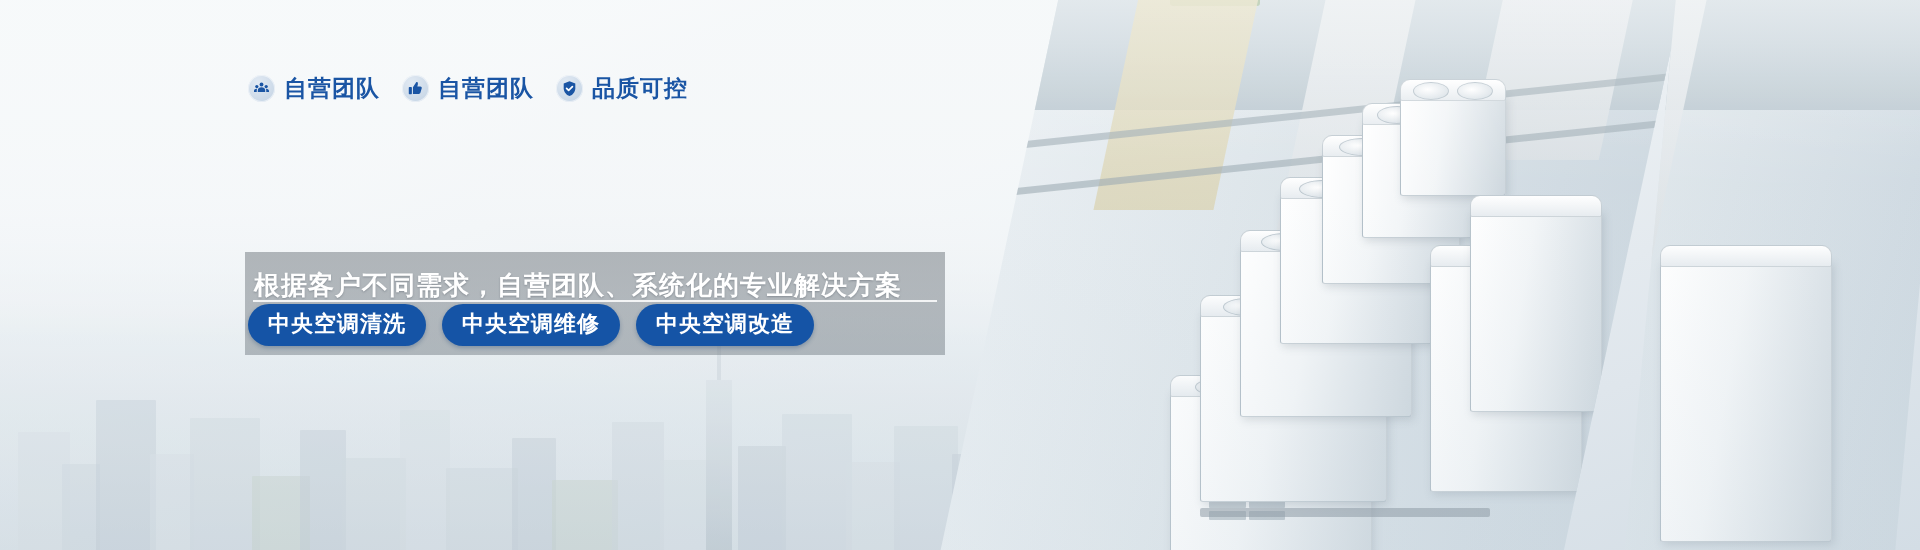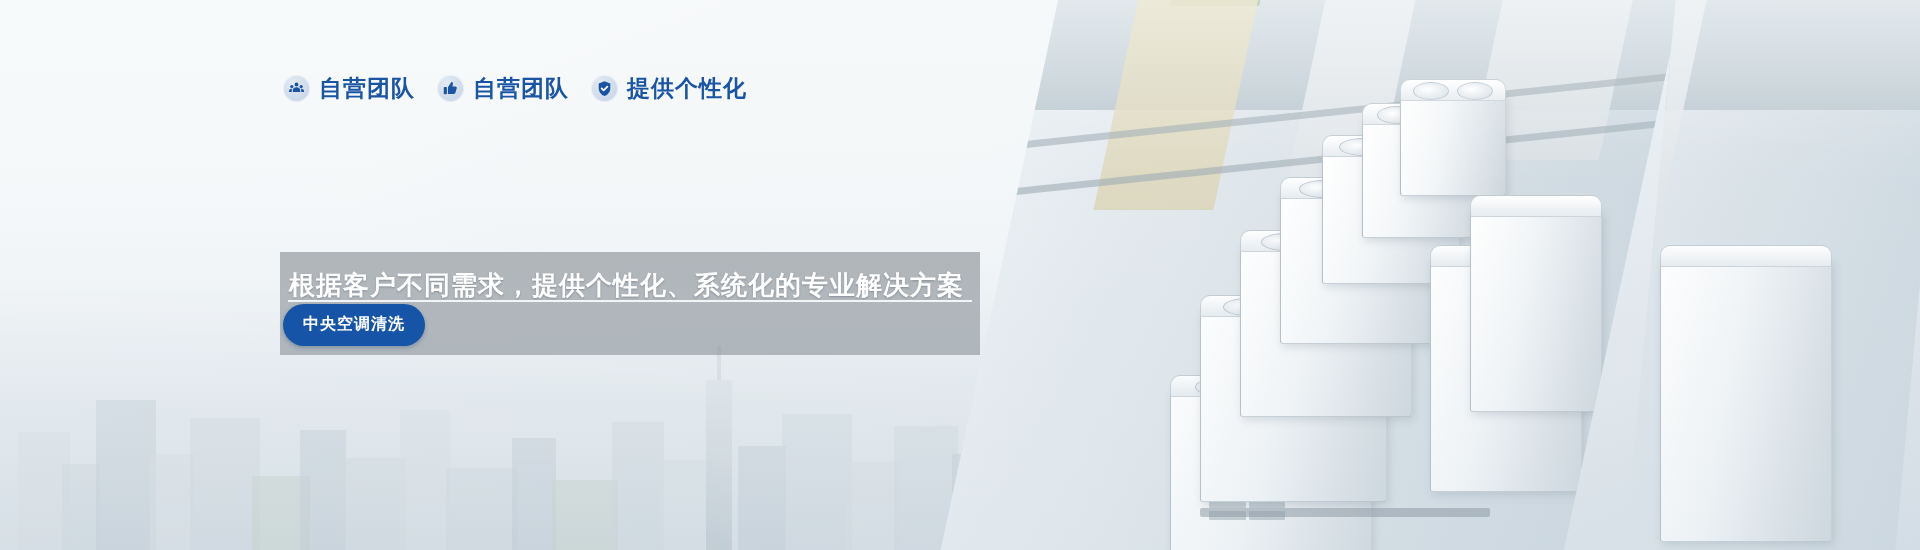--- a/index.html
+++ b/index.html
@@ -105,21 +105,21 @@
   .grille i{display:block;height:9px;background:#8e9ea9;opacity:.55;border-radius:1px;}
   .base{
     position:absolute;height:9px;background:#7f8d97;opacity:.55;border-radius:2px;
   }
   .ph-fog{
     position:absolute;inset:0;
     background:linear-gradient(180deg,rgba(255,255,255,.34),rgba(255,255,255,.06) 35%,rgba(210,222,230,.22) 100%);
   }
 
   
-  .content{position:absolute;left:0;top:0;width:980px;height:550px;margin-left:35px;}
+  .content{position:absolute;left:0;top:0;width:980px;height:550px;}
 
   .features{
     position:absolute;left:248px;top:73px;display:flex;align-items:center;gap:22px;
   }
   .feature{display:flex;align-items:center;gap:9px;}
   .fbadge{
     width:27px;height:27px;border-radius:50%;
     background:radial-gradient(circle at 36% 30%,#e2eaf3,#cbd9e8 70%,#bccee0);
     display:flex;align-items:center;justify-content:center;flex:0 0 auto;
     box-shadow:inset 0 0 0 1px rgba(255,255,255,.55);
@@ -149,21 +149,21 @@
   .divider{
     position:absolute;left:253px;top:300px;width:684px;height:2px;
     background:rgba(255,255,255,.85);
   }
 
   .pills{
     position:absolute;left:248px;top:304px;display:flex;align-items:center;gap:16px;
   }
   .pill{
     background:#1554a6;color:#ffffff;border:none;
-    font-family:inherit;font-size:16px;font-weight:bold;letter-spacing:1px;
+    font-family:inherit;font-size:22px;font-weight:bold;letter-spacing:1px;
     padding:6px 20px 8px;border-radius:22px;white-space:nowrap;cursor:pointer;
     box-shadow:0 2px 4px rgba(20,60,110,.30);line-height:28px;
   }
 </style>
 </head>
 <body>
 
 <div class="banner">
 
   <div class="city">
@@ -317,28 +317,30 @@
         <span class="flabel">自营团队</span>
       </div>
 
       <div class="feature">
         <span class="fbadge">
           <svg width="17" height="17" viewBox="0 0 24 24" aria-hidden="true">
             <path d="M12 1.8 3.8 5v6.6c0 5 3.5 9.6 8.2 10.9 4.7-1.3 8.2-5.9 8.2-10.9V5z" fill="#1a55a4"></path>
             <path d="M7.9 11.8l2.9 2.9 5.3-5.3" fill="none" stroke="#ffffff" stroke-width="2.4" stroke-linecap="round" stroke-linejoin="round"></path>
           </svg>
         </span>
-        <span class="flabel">提供个性化</span>
+        <span class="flabel">品质可控</span>
       </div>
 
     </div>
 
 
     <div class="panel"></div>
-    <div class="subtitle">根据客户不同需求，提供个性化、系统化的专业解决方案</div>
+    <div class="subtitle">根据客户不同需求，自营团队、系统化的专业解决方案</div>
     <div class="divider"></div>
 
     <div class="pills">
       <button class="pill">中央空调清洗</button>
+      <button class="pill">中央空调维修</button>
+      <button class="pill">中央空调改造</button>
     </div>
 
   </div>
 </div>
 
 </body></html>

